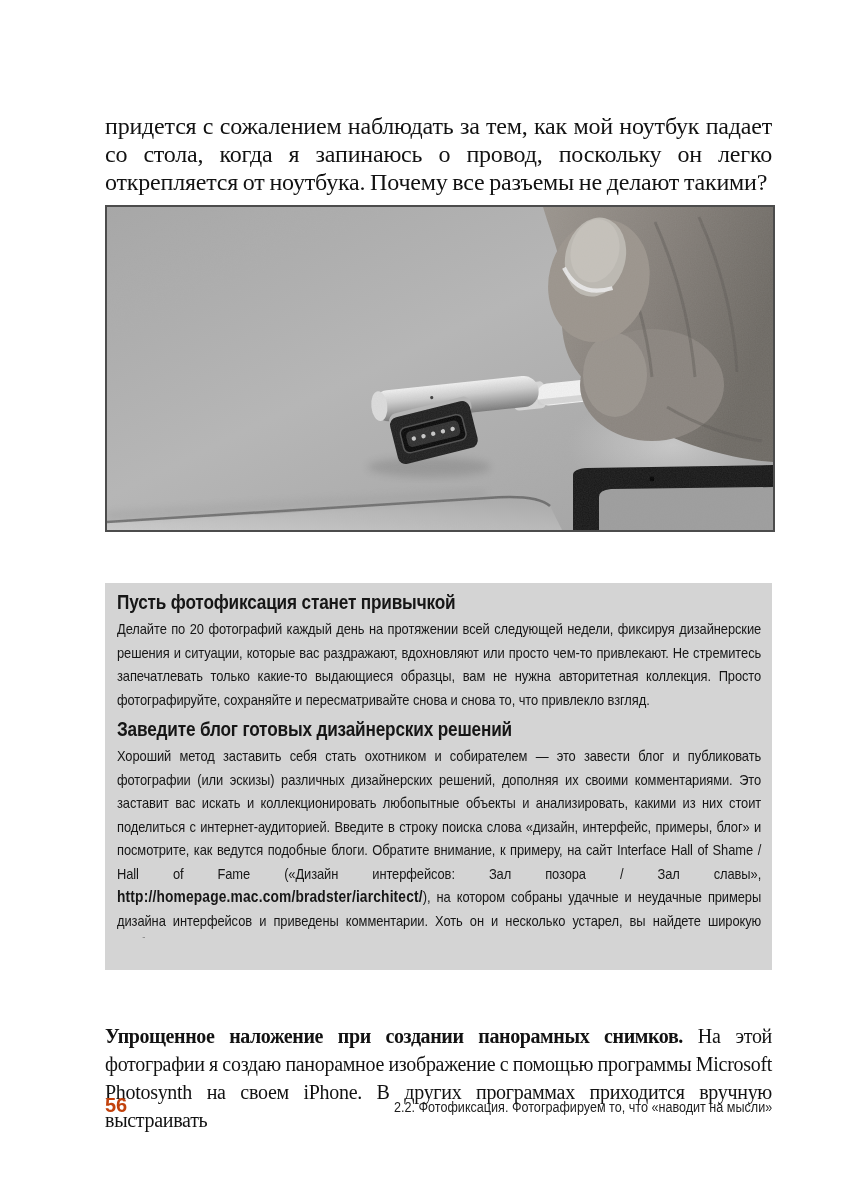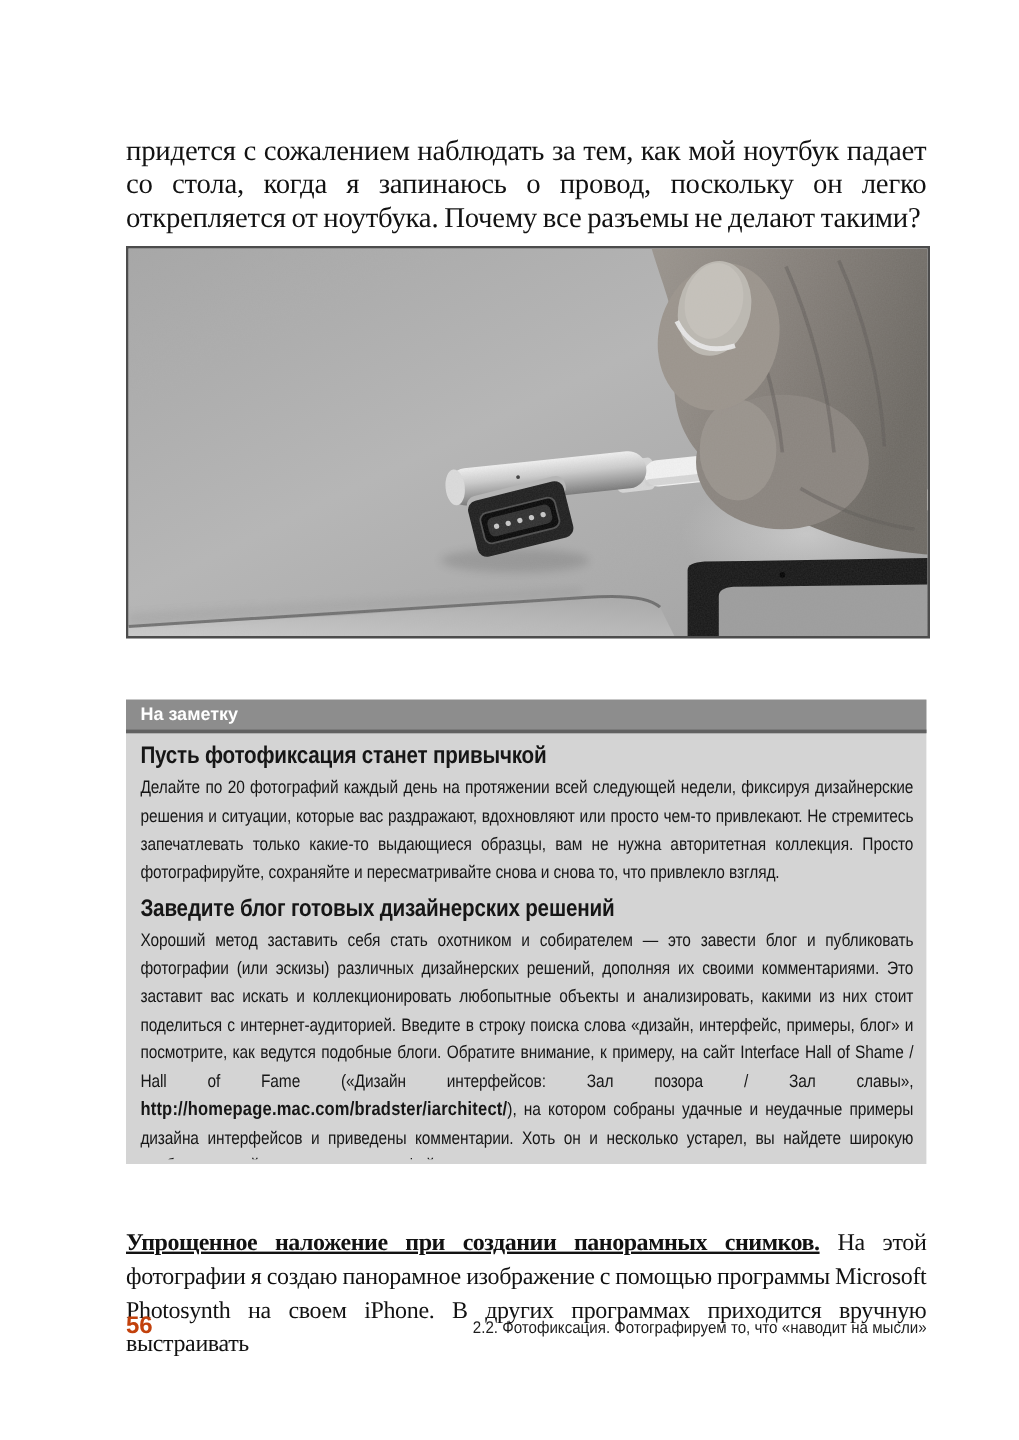--- a/index.html
+++ b/index.html
@@ -12,21 +12,21 @@
   .para-top {
     position:absolute; left:105px; top:88px; width:667px;
     font-size:24px; line-height:28px; text-align:justify;
     letter-spacing:-0.2px; word-spacing:-1px;
   }
   .para-bottom {
     position:absolute; left:105px; top:1002px; width:667px;
     font-size:20px; line-height:28px; text-align:justify;
     letter-spacing:-0.3px; word-spacing:-1.6px;
   }
-  .para-bottom b { letter-spacing:-0.4px;text-decoration:underline; }
+  .para-bottom b { letter-spacing:-0.4px; }
 
   
   .figure {
     position:absolute; left:105px; top:205px; width:670px; height:327px;
     border:2px solid #4c4c4c; box-sizing:border-box; background:#ababab;
   }
   .figure svg { display:block; }
 
   
   .note {
@@ -170,21 +170,20 @@
           <ellipse cx="486" cy="44" rx="24" ry="32" fill="#c6c2bb"></ellipse>
           <path d="M460,68 Q482,94 512,76" stroke="#ececec" stroke-width="4" fill="none" opacity="0.9"></path>
         </g>
       </g>
 
       <rect width="666" height="323" filter="url(#grain)"></rect>
     </svg>
   </div>
 
   <div class="note">
-    <div class="note-header">На заметку</div>
     <div class="note-body">
       <div class="note-condense">
         <h3 class="first">Пусть фотофиксация станет привычкой</h3>
         <p>Делайте по 20 фотографий каждый день на протяжении всей следующей недели, фиксируя дизайнерские решения и ситуации, которые вас раздражают, вдохновляют или просто чем-то привлекают. Не стремитесь запечатлевать только какие-то выдающиеся образцы, вам не нужна авторитетная коллекция. Просто фотографируйте, сохраняйте и пересматривайте снова и снова то, что привлекло взгляд.</p>
         <h3>Заведите блог готовых дизайнерских решений</h3>
         <p><span>Хороший метод заставить себя стать охотником и собирателем — это завести блог и публиковать фотографии (или эскизы) различных дизайнерских решений, дополняя их своими комментариями. Это заставит вас искать и коллекционировать любопытные объекты и анализировать, какими из них стоит поделиться с интернет-аудиторией. Введите в строку поиска слова «дизайн, интерфейс, примеры, блог» и посмотрите, как ведутся подобные блоги. Обратите внимание, к примеру, на сайт Interface Hall of Shame / Hall of Fame («Дизайн интерфейсов: Зал позора / Зал славы», </span><span class="url">http://homepage.mac.com/bradster/iarchitect/</span><span>), на котором собраны удачные и неудачные примеры дизайна интерфейсов и приведены комментарии. Хоть он и несколько устарел, вы найдете широкую подборку достойных внимания интерфейсов.</span></p>
       </div>
     </div>
   </div>
 

